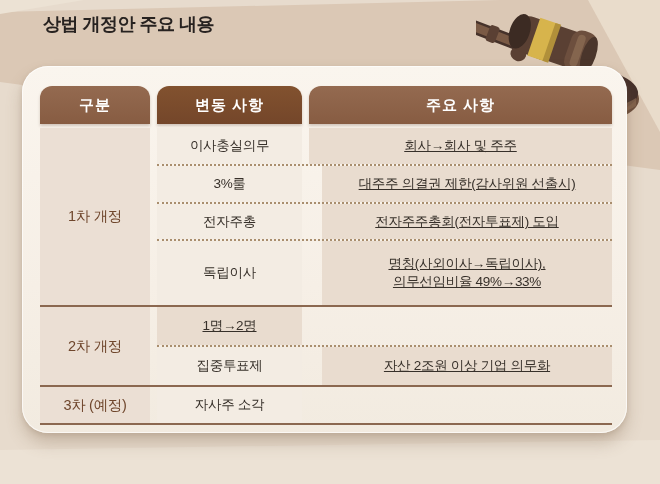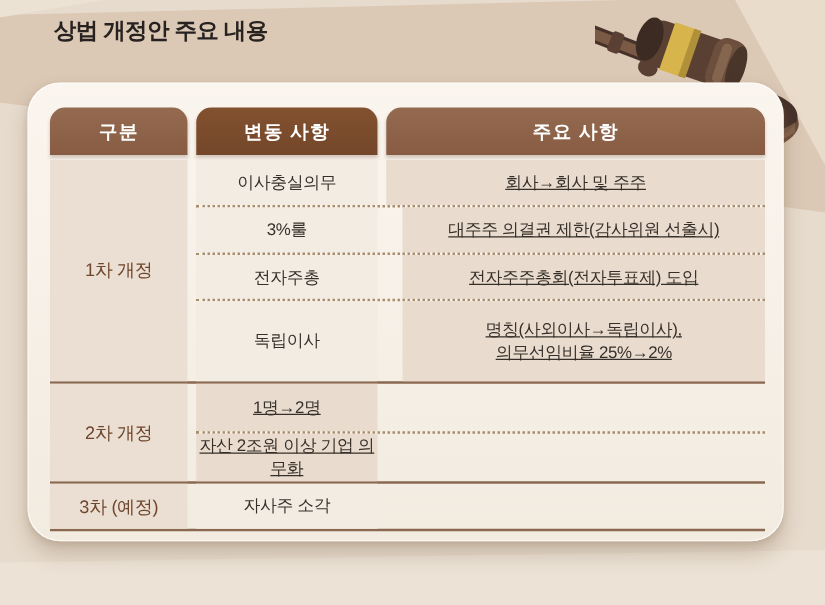--- a/index.html
+++ b/index.html
@@ -108,32 +108,33 @@
         <div class="cell item-cell">3%룰</div>
         <div class="cell value-cell">대주주 의결권 제한(감사위원 선출시)</div>
       </div>
       <div class="row h35">
         <div class="cell item-cell">전자주총</div>
         <div class="cell value-cell">전자주주총회(전자투표제) 도입</div>
       </div>
       <div class="row h64">
         <div class="cell item-cell">독립이사</div>
         <div class="cell value-cell">명칭(사외이사→독립이사),
-의무선임비율 25%→2%</div>
+의무선임비율 49%→33%</div>
       </div>
     </div>
   </div>
 
   <div class="section">
     <div class="group-cell">2차 개정</div>
     <div class="rows">
       <div class="row h38">
         <div class="cell value-cell">1명→2명</div>
       </div>
       <div class="row h38">
+        <div class="cell item-cell">집중투표제</div>
         <div class="cell value-cell">자산 2조원 이상 기업 의무화</div>
       </div>
     </div>
   </div>
 
   <div class="section">
     <div class="group-cell">3차 (예정)</div>
     <div class="rows">
       <div class="row h36">
         <div class="cell item-cell">자사주 소각</div>

